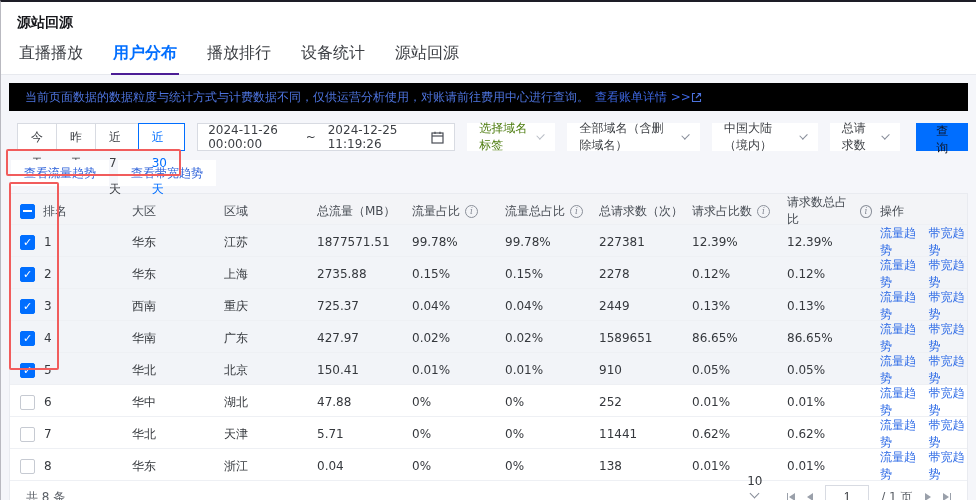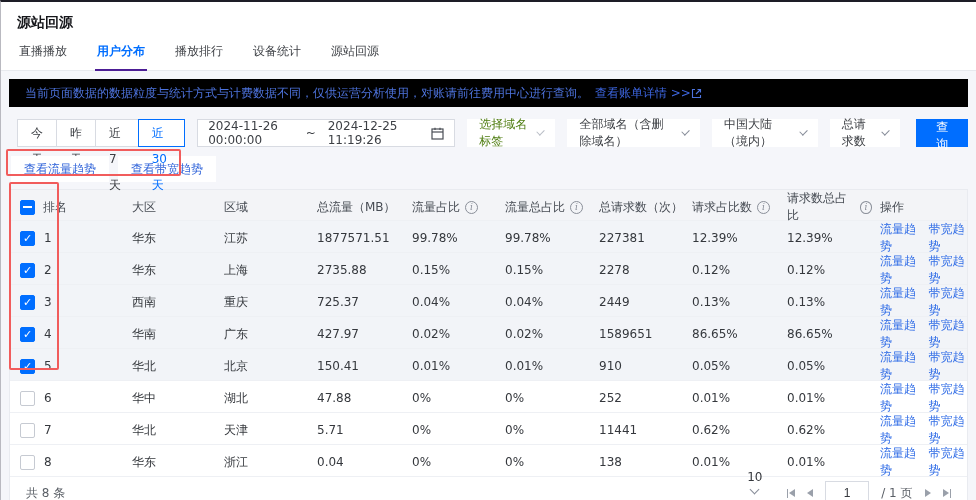--- a/index.html
+++ b/index.html
@@ -4,21 +4,21 @@
 <style>
   * { margin:0; padding:0; box-sizing:border-box; }
   html,body { width:976px; height:500px; overflow:hidden; }
   body { font-family:"DejaVu Sans","Liberation Sans",sans-serif; background:#fff; font-size:12px; color:#333; }
   .page { position:relative; width:976px; height:500px; background:#fff;
           border-top:2px solid #1d1d26; border-left:1px solid #b9b9c0; }
 
   .page-title { padding:12px 16px 9px; font-size:14px; font-weight:bold; color:#15161a; }
 
   .tabbar { display:flex; gap:26px; padding:0 16px; border-bottom:1px solid #e7e9ee; }
-  .tab { padding:2px 2px 9px; font-size:12px; color:#3c3f44; cursor:pointer;text-align:right; }
+  .tab { padding:2px 2px 9px; font-size:16px; color:#3c3f44; cursor:pointer;text-align:right; }
   .tab.active { color:#006eff; font-weight:bold; border-bottom:2px solid #4c1d95; margin-bottom:-1px; }
 
   .content { background:#f5f6fa; padding:8px; height:437px; }
 
   .banner { display:flex; align-items:center; gap:6px; background:#000000; color:#4d73dd;
             padding:0 16px; height:28px; margin-bottom:12px; }
   .banner .bn-link { color:#3d66e0; cursor:pointer; display:flex; align-items:center; gap:0; }
 
   .filters { display:flex; align-items:center; gap:12px; margin:0 0 9px 8px; height:28px; }
   .presets { display:flex; }
@@ -31,21 +31,21 @@
                 height:28px; padding:0 10px; color:#3c3f44; }
   .cal-icon { margin-left:6px; display:inline-flex; }
 
   .select { display:flex; align-items:center; gap:8px; background:#fff; height:28px; padding:0 12px;
             color:#3c3f44; cursor:pointer; }
   .select.placeholder { color:#4d7c0f; }
   .chev { width:7px; height:7px; border-right:1.4px solid #878d99; border-bottom:1.4px solid #878d99;
           transform:rotate(45deg); margin-top:-4px; }
   .select.placeholder .chev { border-color:#b9bdc6; }
 
-  .btn-primary { background:#006eff; color:#ffffff; border:none; height:28px; padding:0 17px;
+  .btn-primary { background:#006eff; color:#0f172a; border:none; height:28px; padding:0 17px;
                  font-size:12px; cursor:pointer; margin-left:4px; }
 
   .trend-row { display:flex; gap:9px; margin:0 0 7px 2px; height:26px; }
   .trend-btn { background:#fff; border:none; color:#2e62d9; font-size:12px; padding:0 13px;
                height:26px; cursor:pointer; }
 
   .table-card { background:#fff; border:1px solid #e9ebf0; }
   .thead, .trow { display:grid;
       grid-template-columns:114px 92px 93px 95px 93px 94px 93px 95px 93px 1fr; align-items:center; }
   .thead { background:#f3f4f7; height:30px; color:#474c54; }

